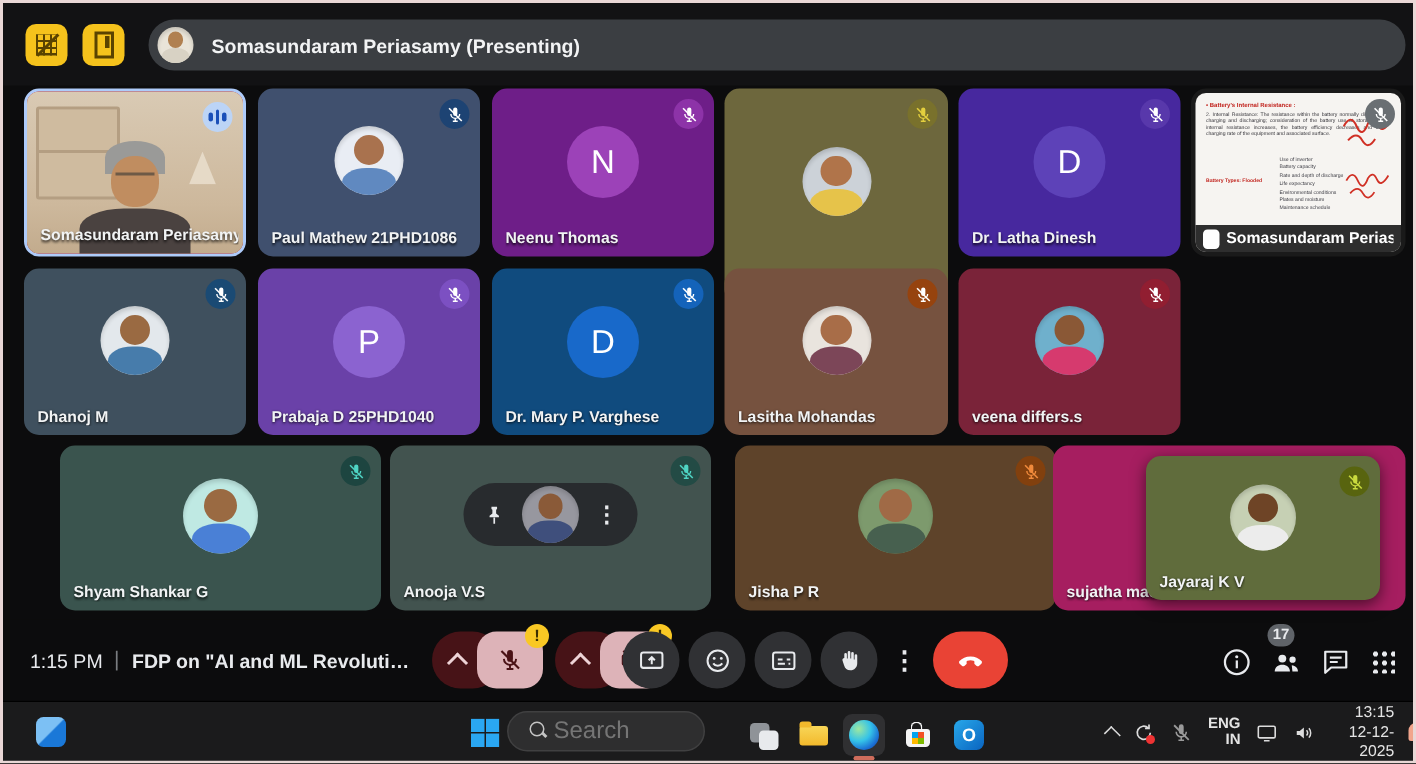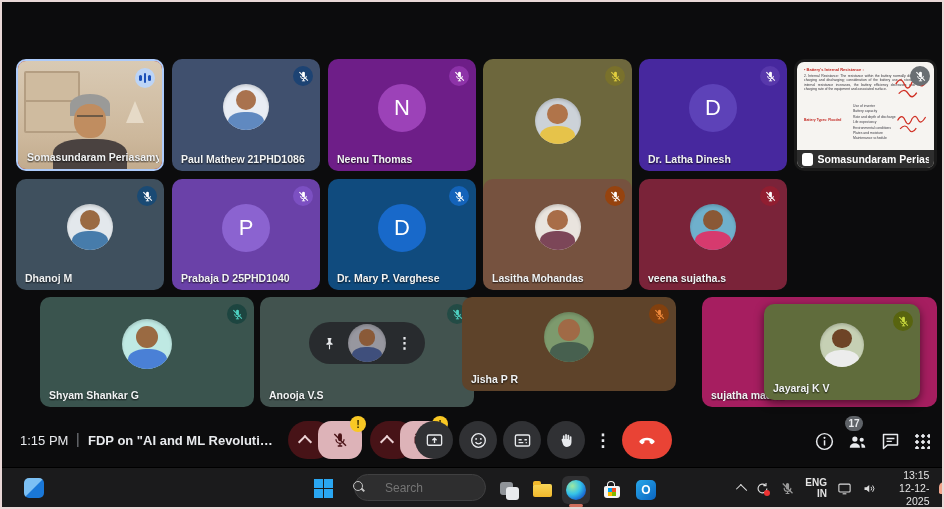--- a/index.html
+++ b/index.html
@@ -111,22 +111,22 @@
   
   .taskbar{position:absolute;left:0;top:465px;width:100%;height:40px;background:#1b1b1c;border-top:1px solid #000;}
   .widgets{position:absolute;left:22px;top:10px;width:20px;height:20px;border-radius:5px;cursor:pointer;
            background:linear-gradient(135deg,#7cc0f4 0 48%,#1a78d8 52%);}
   .winlogo{position:absolute;left:312px;top:11px;width:19px;height:19px;cursor:pointer;
            background:conic-gradient(#2aa7f2 0 100%);
            -webkit-mask:linear-gradient(#000 0 0) 0 0/9px 9px no-repeat,linear-gradient(#000 0 0) 10px 0/9px 9px no-repeat,
                         linear-gradient(#000 0 0) 0 10px/9px 9px no-repeat,linear-gradient(#000 0 0) 10px 10px/9px 9px no-repeat;
            mask:linear-gradient(#000 0 0) 0 0/9px 9px no-repeat,linear-gradient(#000 0 0) 10px 0/9px 9px no-repeat,
                 linear-gradient(#000 0 0) 0 10px/9px 9px no-repeat,linear-gradient(#000 0 0) 10px 10px/9px 9px no-repeat;}
-  .tbsearch{position:absolute;left:352px;top:6px;width:132px;height:27px;background:#2e2e2f;border:1px solid #404041;
-            border-radius:14px;box-sizing:border-box;color:#c4c4c4;font-size:12px;padding:0 10px 0 30px;outline:none;
+  .tbsearch{position:absolute;left:336px;top:6px;width:132px;height:27px;background:#2e2e2f;border:1px solid #404041;
+            border-radius:14px;box-sizing:border-box;color:#c4c4c4;font-size:16px;padding:0 10px 0 30px;outline:none;
             font-family:"Liberation Sans",sans-serif;}
   .mag{position:absolute;left:351px;top:13px;width:8px;height:8px;border:1.6px solid #c4c4c4;border-radius:50%;pointer-events:none;}
   .mag::after{content:"";position:absolute;left:7px;top:7px;width:4px;height:1.6px;background:#c4c4c4;transform:rotate(45deg);}
   .tbico{position:absolute;top:8px;width:28px;height:28px;display:flex;align-items:center;justify-content:center;cursor:pointer;border-radius:6px;}
   .tbico.active{background:#303032;}
   .tbico.active::after{content:"";position:absolute;bottom:-3px;left:7px;width:14px;height:3px;border-radius:2px;background:#cf6d5c;}
   .tv-back{position:absolute;width:13px;height:13px;border-radius:3px;background:#8f9398;left:4px;top:4px;}
   .tv-front{position:absolute;width:13px;height:13px;border-radius:3px;background:#e8eaed;left:10px;top:9px;}
   .folder{position:relative;width:19px;height:13px;background:linear-gradient(180deg,#f8d658,#f2b92c);border-radius:2px;}
   .folder::before{content:"";position:absolute;left:0;top:-3px;width:8px;height:4px;background:#f2b92c;border-radius:2px 2px 0 0;}
@@ -217,20 +217,32 @@
     </symbol>
     <symbol id="i-scrib" viewBox="0 0 40 30">
       <path d="M3 12q5-9 9 0t8-2q4-6 7 1t9-3" stroke="currentColor" stroke-width="1.4" fill="none"></path>
       <path d="M6 22q6-7 10 0t9-1" stroke="currentColor" stroke-width="1.4" fill="none"></path>
     </symbol>
   </defs>
 </svg>
 
 <div class="screen">
 
+  <div class="topbar">
+    <div class="ybtn ybtn1">
+      <span class="ygrid"></span>
+    </div>
+    <div class="ybtn ybtn2">
+      <span class="ydoor"></span>
+    </div>
+    <div class="banner">
+      <span class="pav a-banner" style="width:24px;height:24px"></span>
+      <span class="banner-txt">Somasundaram Periasamy (Presenting)</span>
+    </div>
+  </div>
 
   <div class="tile" style="left:14px;top:57px;width:148px;height:112px;border:2px solid #aecbfa;box-sizing:border-box">
     <div class="vscene">
       <div class="vshelf"></div>
       <div class="vlamp"></div>
       <div class="vhair"></div>
       <div class="vface"></div>
       <div class="vglass"></div>
       <div class="vbody"></div>
     </div>
@@ -356,21 +368,21 @@
     <div class="nm">Lasitha Mohandas</div>
   </div>
 
   <div class="tile" style="left: 637px; top: 177px; width: 148px; height: 111px; background: rgb(122, 35, 57);">
     <div class="cav pav a-veena"></div>
     <div class="badge" style="background: rgb(145, 30, 49);">
       <svg viewBox="0 0 24 24">
           <use href="#i-micoff"></use>
         </svg>
       </div>
-    <div class="nm">veena sujatha.s</div>
+    <div class="nm">veena differs.s</div>
   </div>
 
 
   <div class="tile" style="left: 38px; top: 295px; width: 214px; height: 110px; background: rgb(58, 84, 78);">
     <div class="cav pav a-shyam" style="width:50px;height:50px"></div>
     <div class="badge" style="background: rgb(29, 69, 64); color: rgb(79, 212, 196);">
       <svg viewBox="0 0 24 24">
           <use href="#i-micoff"></use>
         </svg>
       </div>
@@ -386,21 +398,21 @@
       <span class="hdots">⋮</span>
     </div>
     <div class="badge" style="background: rgb(35, 75, 69); color: rgb(79, 212, 196);">
       <svg viewBox="0 0 24 24">
           <use href="#i-micoff"></use>
         </svg>
       </div>
     <div class="nm">Anooja V.S</div>
   </div>
 
-  <div class="tile" style="left: 460px; top: 295px; width: 214px; height: 94px; background: rgb(94, 67, 42);">
+  <div class="tile" style="left: 488px; top: 295px; width: 214px; height: 110px; background: rgb(94, 67, 42);">
     <div class="cav pav a-jisha" style="width:50px;height:50px"></div>
     <div class="badge" style="background: rgb(130, 64, 14); color: rgb(240, 138, 60);">
       <svg viewBox="0 0 24 24">
           <use href="#i-micoff"></use>
         </svg>
       </div>
     <div class="nm">Jisha P R</div>
   </div>
 
   <div class="tile" style="left: 700px; top: 295px; width: 235px; height: 110px; background: rgb(166, 30, 96);">

